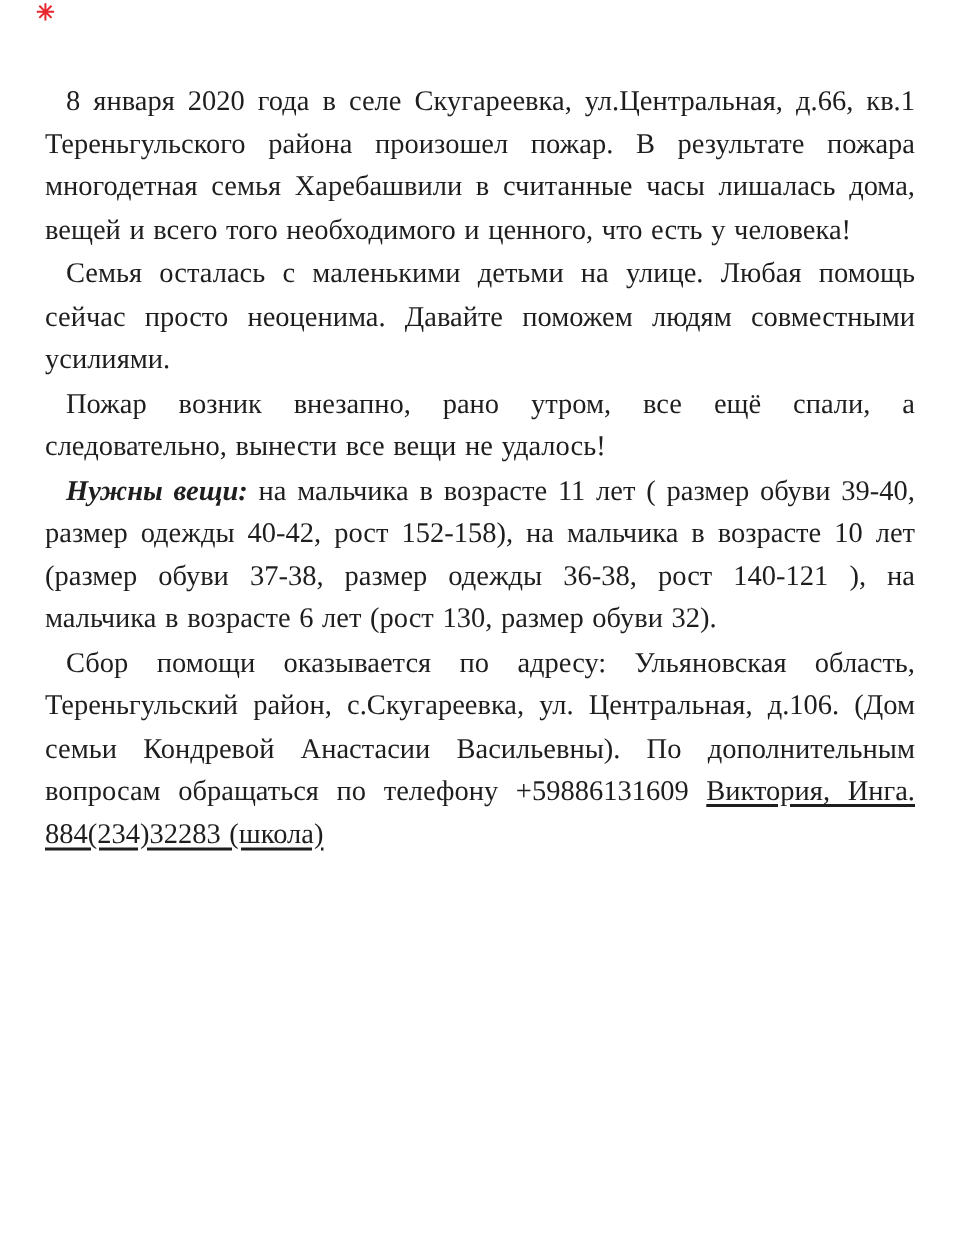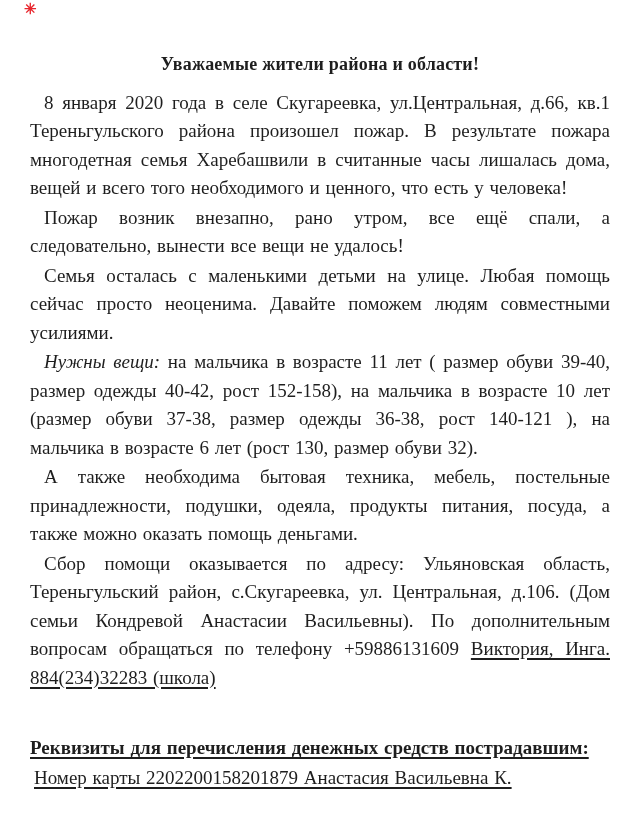--- a/index.html
+++ b/index.html
@@ -39,21 +39,21 @@
   }
   .content p {
     margin: 0 0 1px 0;
     font-size: 19px;
     line-height: 28.5px;
     text-align: justify;
     text-indent: 14px;
     word-spacing: 1px;
   }
   .lead-bold-italic {
-    font-weight: normal;
+    font-weight: bold;
     font-style: italic;
   }
   .u {
     text-decoration: underline;
     text-decoration-thickness: 1.5px;
     text-underline-offset: 3px;
   }
   .requisites {
     margin-top: 42px;
   }
@@ -66,37 +66,31 @@
   }
 </style>
 </head>
 <body>
 
 <div class="page">
 
   <span class="stamp">✳</span>
 
   <div class="doc-title">
-    <div>Уважаемые жители района и области!</div>
   </div>
 
   <div class="content">
 
     <p>8 января 2020 года в селе Скугареевка, ул.Центральная, д.66, кв.1 Тереньгульского района произошел пожар. В результате пожара многодетная семья Харебашвили в считанные часы лишалась дома, вещей и всего того необходимого и ценного, что есть у человека!</p>
 
+    <p>Семья осталась с маленькими детьми на улице. Любая помощь сейчас просто неоценима. Давайте поможем людям совместными усилиями.</p>
+
     <p>Пожар возник внезапно, рано утром, все ещё спали, а следовательно, вынести все вещи не удалось!</p>
-
-    <p>Семья осталась с маленькими детьми на улице. Любая помощь сейчас просто неоценима. Давайте поможем людям совместными усилиями.</p>
 
     <p><span class="lead-bold-italic">Нужны вещи:</span><span> на мальчика в возрасте 11 лет ( размер обуви 39-40, размер одежды 40-42, рост 152-158), на мальчика в возрасте 10 лет (размер обуви 37-38, размер одежды 36-38, рост 140-121 ), на мальчика в возрасте 6 лет (рост 130, размер обуви 32).</span></p>
 
-    <p>А также необходима бытовая техника, мебель, постельные принадлежности, подушки, одеяла, продукты питания, посуда, а также можно оказать помощь деньгами.</p>
 
     <p><span>Сбор помощи оказывается по адресу: Ульяновская область, Тереньгульский район, с.Скугареевка, ул. Центральная, д.106. (Дом семьи Кондревой Анастасии Васильевны). По дополнительным вопросам обращаться по телефону +59886131609 </span><span class="u">Виктория, Инга. 884(234)32283 (школа)</span></p>
 
-    <div class="requisites">
-      <p class="heading u">Реквизиты для перечисления денежных средств пострадавшим:</p>
-      <p class="card-line u">Номер карты 2202200158201879 Анастасия Васильевна К.</p>
-    </div>
 
   </div>
 
 </div>
 
 </body></html>

